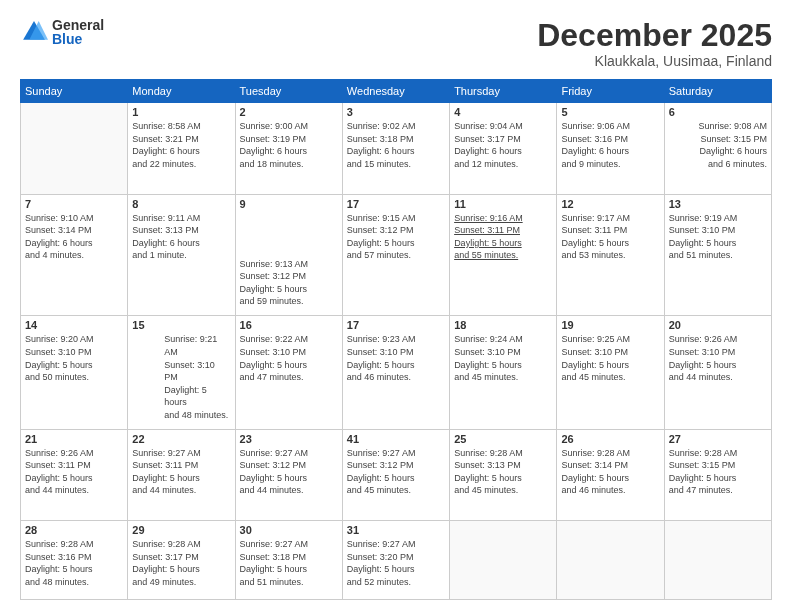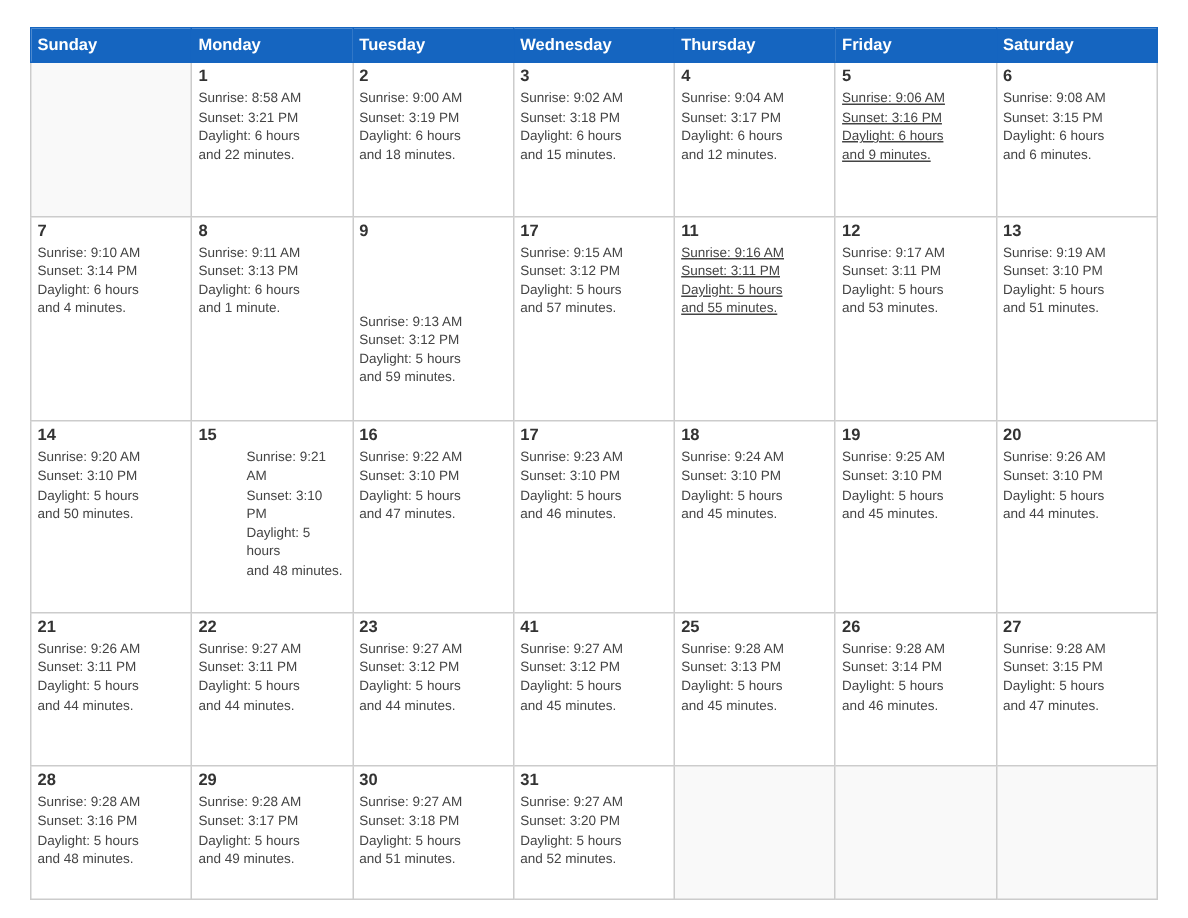--- a/index.html
+++ b/index.html
@@ -64,21 +64,21 @@
       flex: 1;
       border: 1px solid #ccc;
       border-collapse: collapse;
       width: 100%;
       table-layout: fixed;
     }
     .calendar th {
       background-color: #1565c0;
       color: white;
       font-size: 11px;
-      font-weight: bold;
+      font-weight: normal;
       padding: 5px 4px;
       text-align: left;
       border: 1px solid #1565c0;
     }
     .calendar td {
       border: 1px solid #ccc;
       vertical-align: top;
       padding: 3px 4px;
       font-size: 9.5px;
       color: #333;
@@ -101,20 +101,36 @@
       background: #f9f9f9;
     }
     tr:last-child td {
       height: 76px;
     }
   </style>
 </head>
 <body>
 
 <div class="page">
+  <div class="header">
+    <div class="logo">
+      <svg class="logo-icon" viewBox="0 0 36 36">
+        <polygon points="18,4 32,28 4,28" fill="#1976d2"></polygon>
+        <polygon points="24,4 36,28 12,28" fill="#42a5f5" opacity="0.7"></polygon>
+      </svg>
+      <div class="logo-text">
+        <span class="logo-general">General</span>
+        <span class="logo-blue">Blue</span>
+      </div>
+    </div>
+    <div class="title-section">
+      <div class="month-title">December 2025</div>
+      <div class="subtitle">Klaukkala, Uusimaa, Finland</div>
+    </div>
+  </div>
 
   <table class="calendar">
     <thead>
       <tr>
         <th>Sunday</th>
         <th>Monday</th>
         <th>Tuesday</th>
         <th>Wednesday</th>
         <th>Thursday</th>
         <th>Friday</th>
@@ -147,28 +163,28 @@
           </td>
           <td>
             <span class="day-num">4</span>
             <div class="cell-text" style="white-space: pre-line;">Sunrise: 9:04 AM
 Sunset: 3:17 PM
 Daylight: 6 hours
 and 12 minutes.</div>
           </td>
           <td>
             <span class="day-num">5</span>
-            <div class="cell-text" style="white-space: pre-line; text-decoration: underline;">Sunrise: 9:06 AM
+            <div class="cell-text" style="white-space: pre-line;">Sunrise: 9:06 AM
 Sunset: 3:16 PM
 Daylight: 6 hours
 and 9 minutes.</div>
           </td>
           <td>
             <span class="day-num">6</span>
-            <div class="cell-text" style="white-space: pre-line;">Sunrise: 9:08 AM
+            <div class="cell-text" style="white-space: pre-line; text-align: right;">Sunrise: 9:08 AM
 Sunset: 3:15 PM
 Daylight: 6 hours
 and 6 minutes.</div>
           </td>
         </tr>
         <tr>
           <td>
             <span class="day-num">7</span>
             <div class="cell-text" style="white-space: pre-line;">Sunrise: 9:10 AM
 Sunset: 3:14 PM

